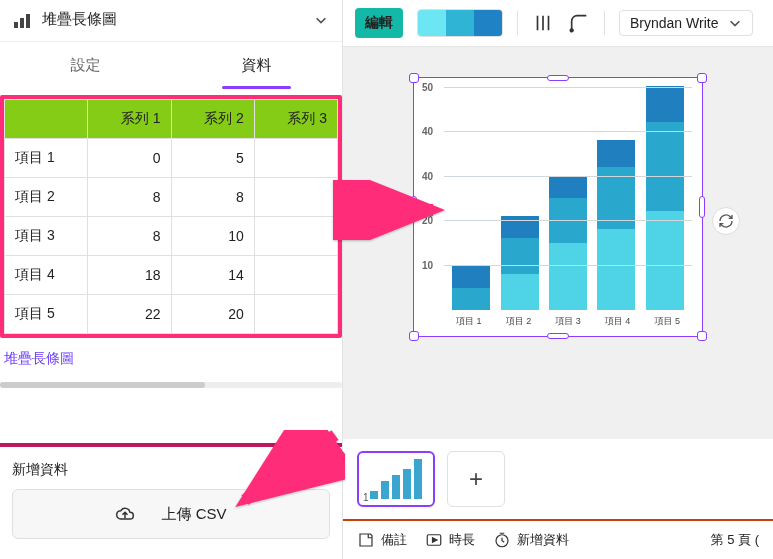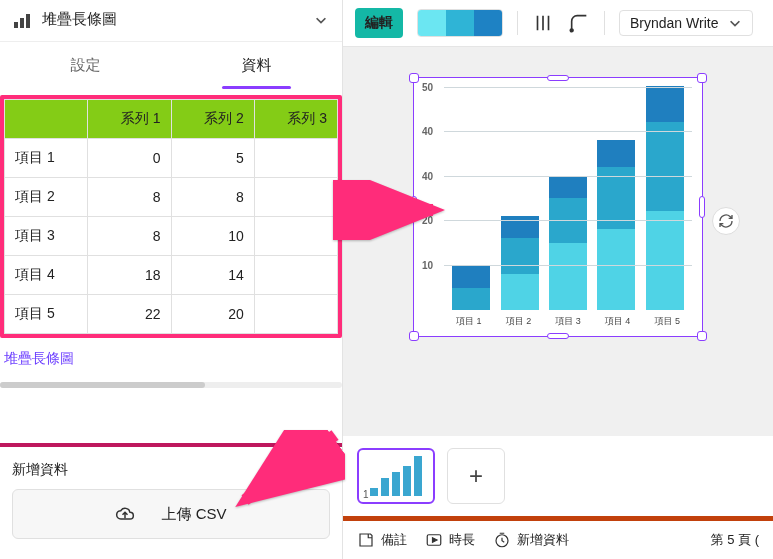--- a/index.html
+++ b/index.html
@@ -52,21 +52,21 @@
   .gridline span { position: absolute; left: -22px; top: -6px; }
   .bars { position: absolute; inset: 0; display: flex; align-items: flex-end; justify-content: space-around; gap: 6px; padding: 0 6px; }
   .stack { width: 38px; display: flex; flex-direction: column-reverse; }
   .seg1 { background: #4fd3e6; }
   .seg2 { background: #2aa7cc; }
   .seg3 { background: #1f7fbf; }
   .xlabels { position: absolute; left: 30px; right: 10px; bottom: 8px; display: flex; justify-content: space-around; font-size: 9px; color: #444; }
   .refresh { position: absolute; right: -38px; top: 50%; width: 28px; height: 28px; background: #fff; border: 1px solid #ddd; border-radius: 50%; display: flex; align-items: center; justify-content: center; cursor: pointer; }
   .arrow { position: absolute; z-index: 50; }
   .arrow svg { filter: drop-shadow(0 1px 1px rgba(0,0,0,.25)); }
-  .bottombar { display: flex; align-items: center; gap: 18px; background: #fff; border-top: 5px solid #c2410c; padding: 10px 14px; font-size: 13px; }
+  .bottombar { display: flex; align-items: center; gap: 18px; background: #fff; border-top: 2px solid #c2410c; padding: 10px 14px; font-size: 13px; }
   .thumbs { display: flex; gap: 12px; align-items: center; padding: 12px 14px; background: #fff; }
   .thumb { width: 78px; height: 56px; border: 2px solid #8b3dff; border-radius: 6px; background: #fff; position: relative; display: flex; align-items: flex-end; justify-content: center; gap: 3px; padding: 6px; }
   .thumb .mini { width: 8px; }
   .thumb-num { position: absolute; left: 4px; bottom: 2px; font-size: 10px; color: #555; }
   .add-page { width: 58px; height: 56px; border: 1px solid #e0e0e0; border-radius: 6px; display: flex; align-items: center; justify-content: center; font-size: 24px; color: #444; cursor: pointer; }
   .bb-item { display: flex; align-items: center; gap: 6px; cursor: pointer; }
   .bb-item svg { width: 18px; height: 18px; stroke: #333; fill: none; stroke-width: 1.6; }
   .page-ind { margin-left: auto; }
 </style>
 </head>

